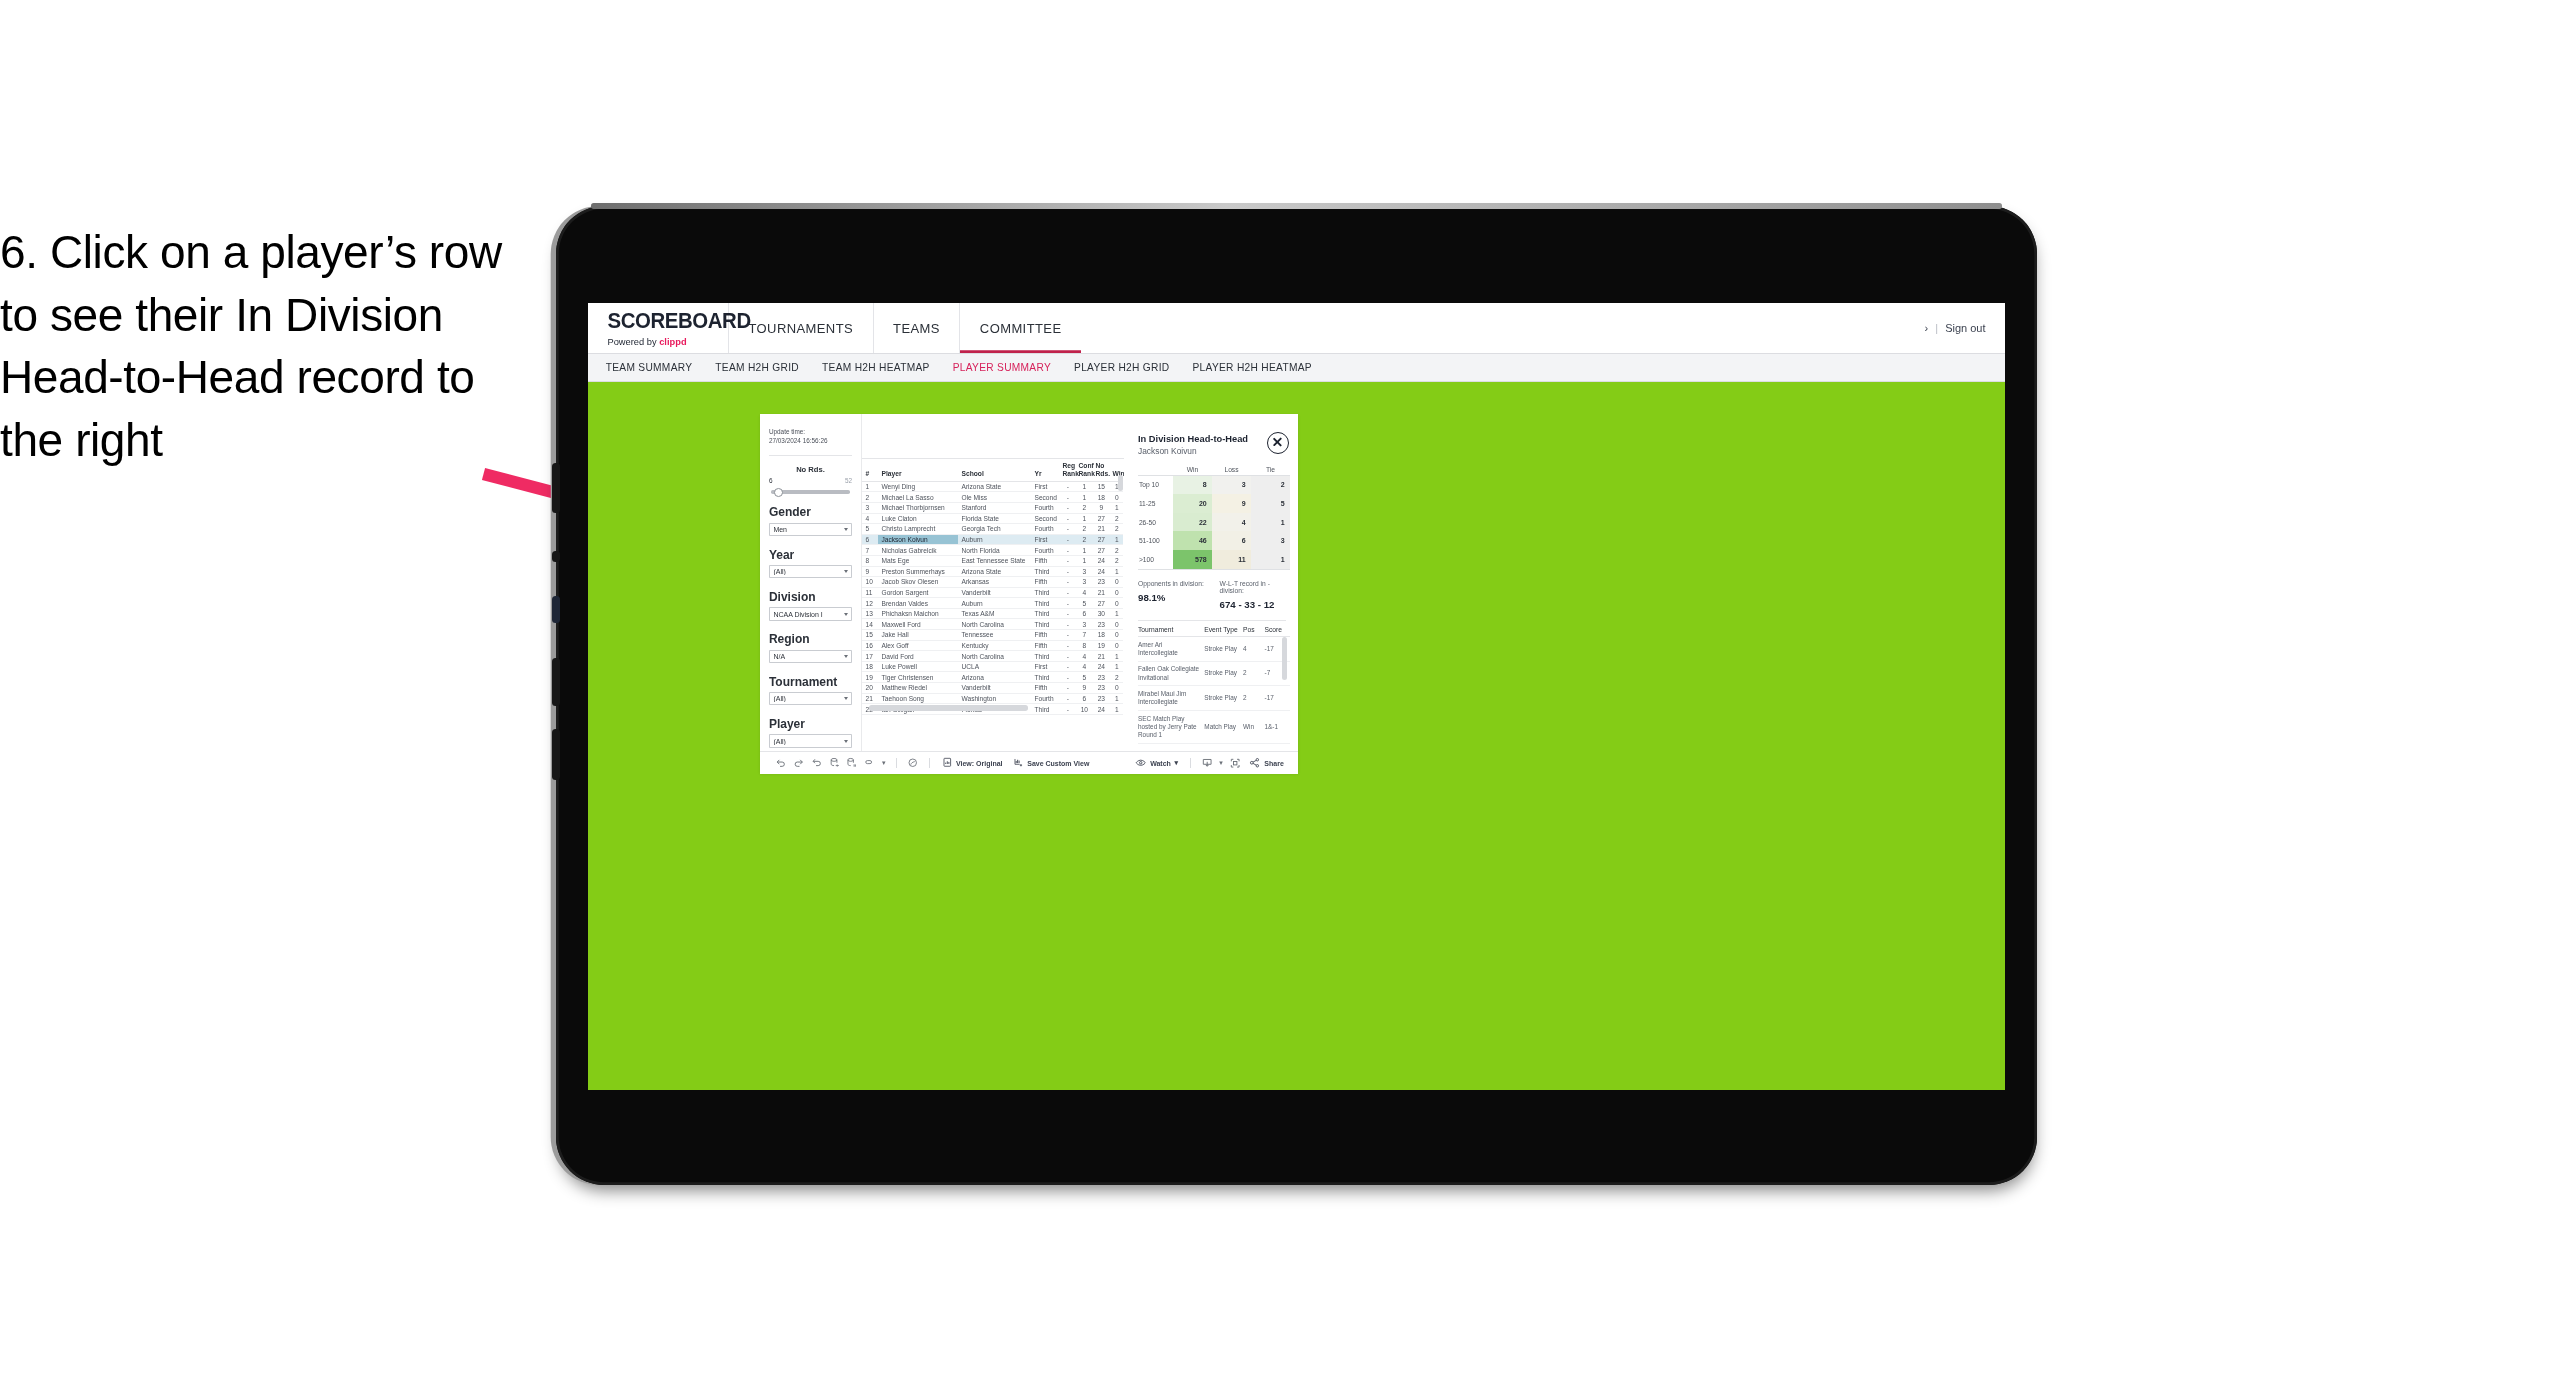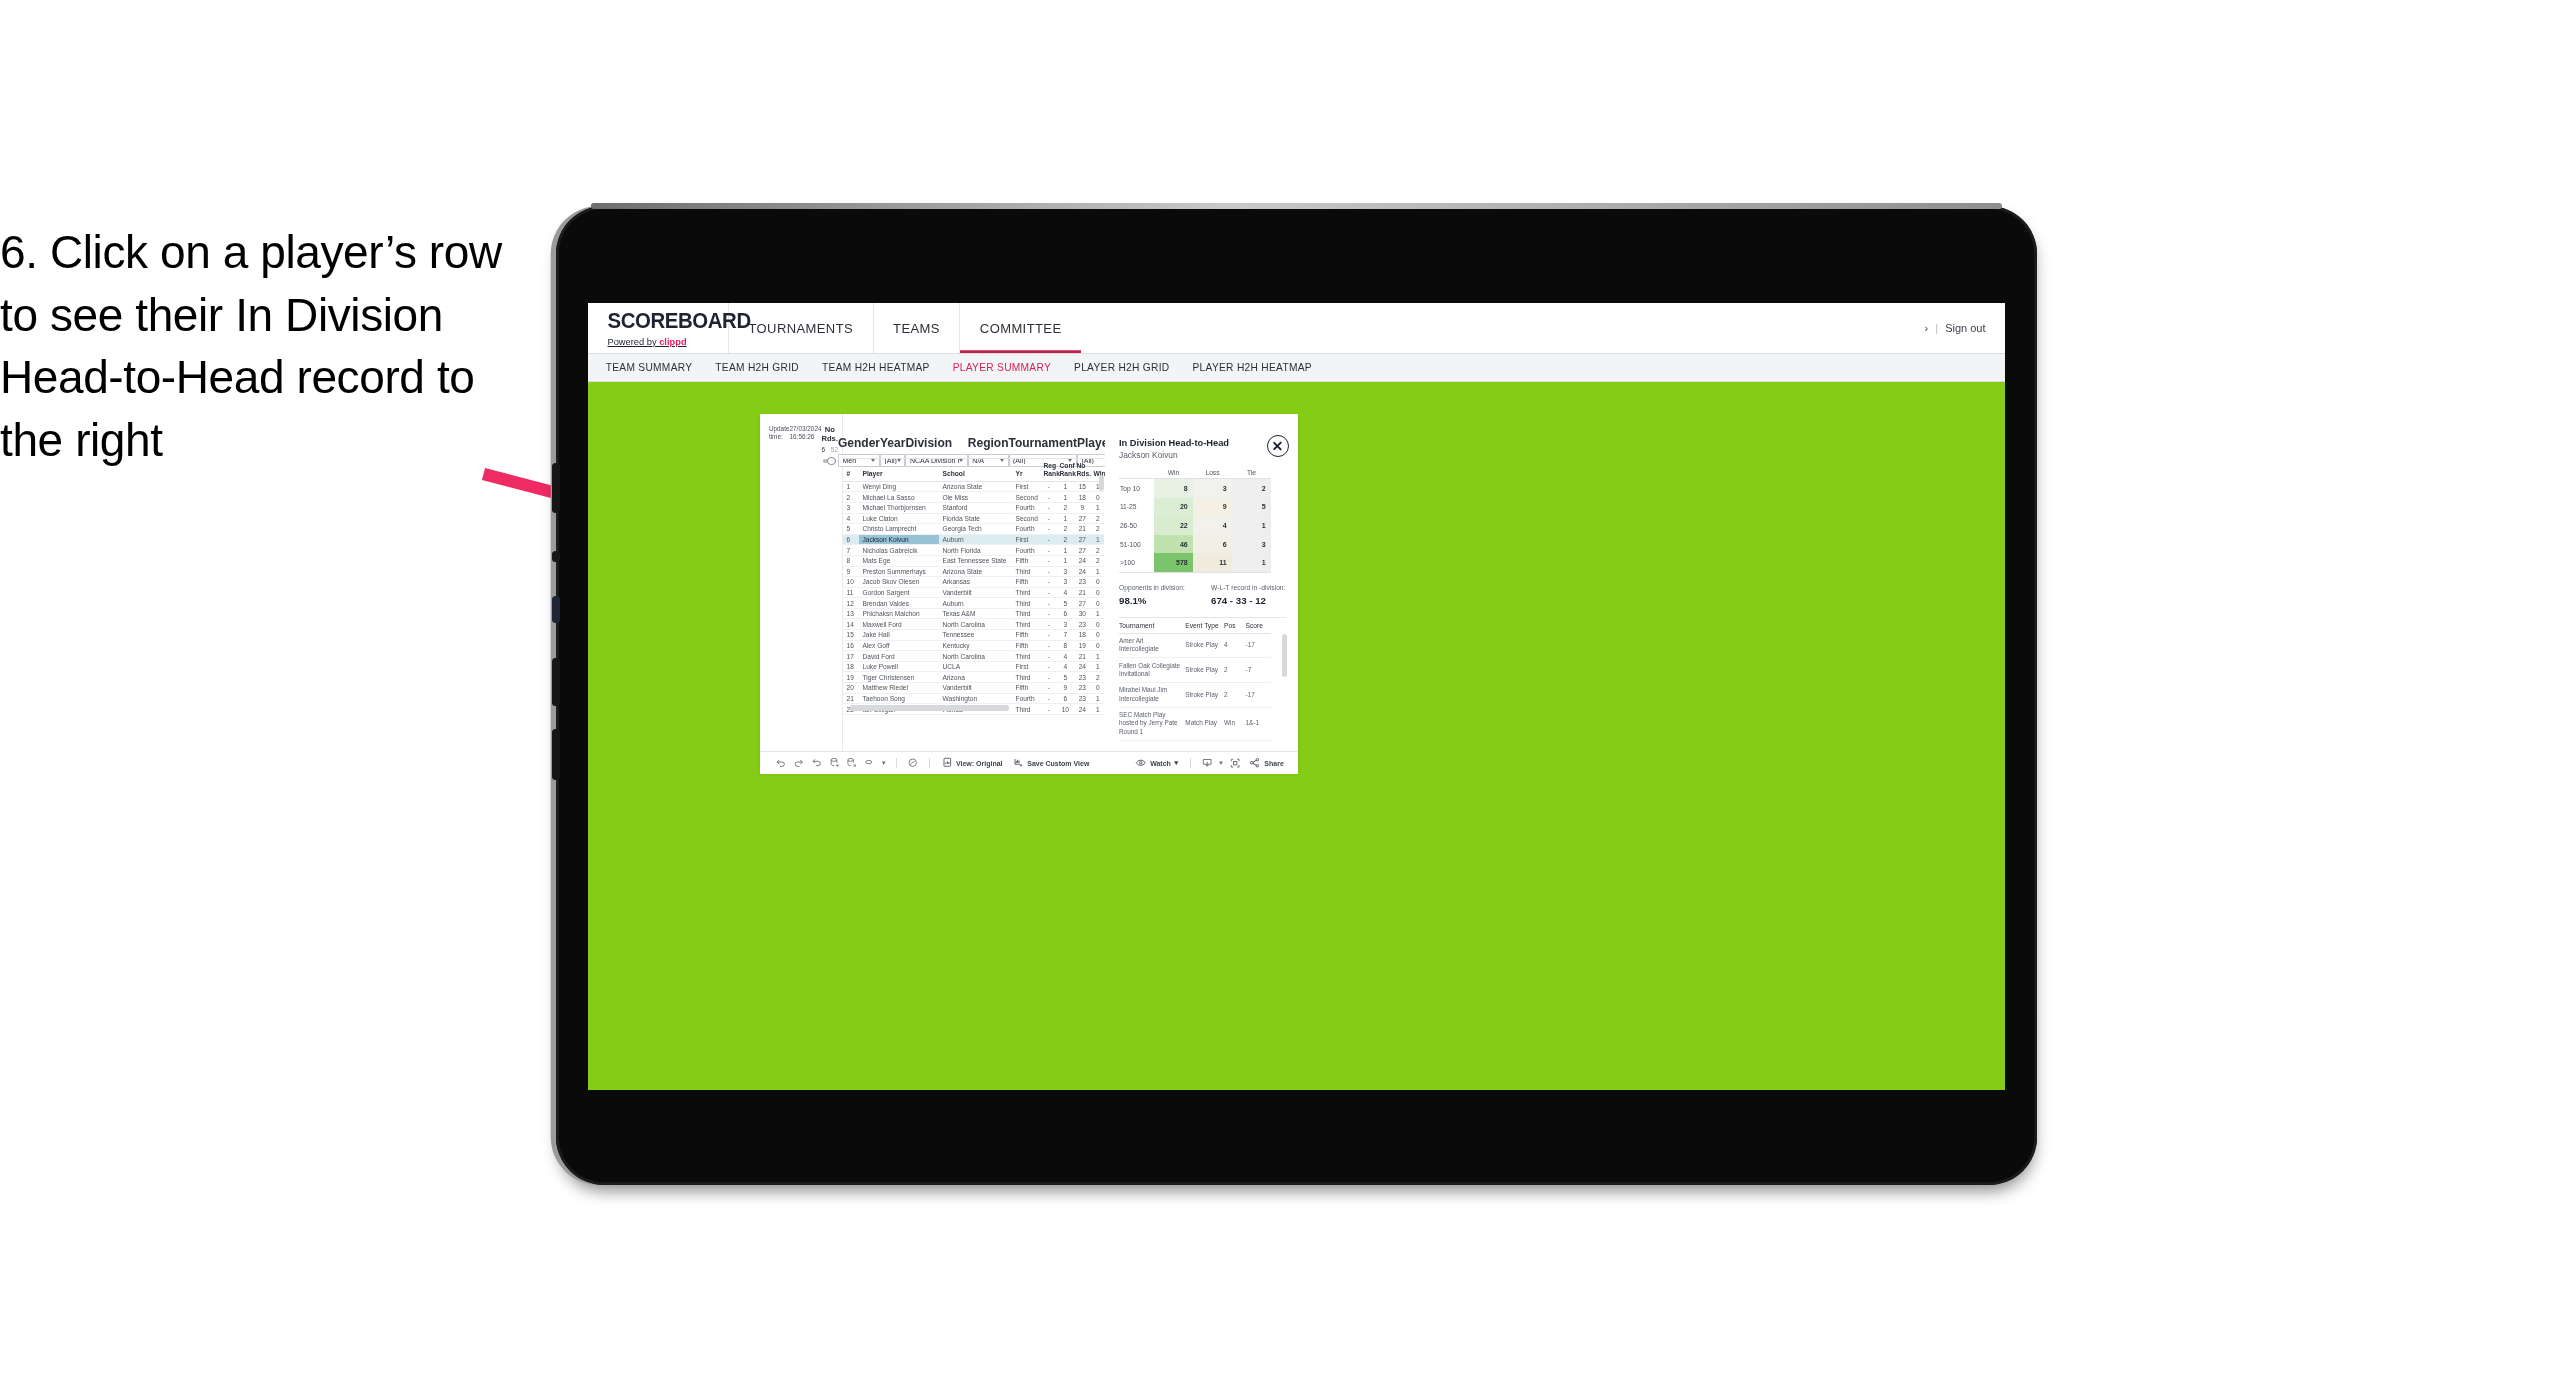--- a/index.html
+++ b/index.html
@@ -58,21 +58,21 @@
   
   #appbar {
     height: 51px; background: #ffffff; display: flex; align-items: stretch;
     border-bottom: 0.9px solid #dcdde1; position: relative;
   }
   #logo-block { width: 140px; display: flex; flex-direction: column; justify-content: center; padding-left: 19.5px; }
   #logo-title {
     font-size: 20.4px; font-weight: bold; letter-spacing: -0.4px; color: #1d2330;
     font-family: "Liberation Sans", sans-serif; transform: scaleY(1.12); transform-origin: left center;
   }
-  #logo-sub { font-size: 9.3px; color: #1d2330; margin-top: 4.4px; text-decoration: underline; }
+  #logo-sub { font-size: 9.3px; color: #1d2330; margin-top: 4.4px; }
   #logo-sub b { color: #e8195c; font-weight: bold; }
 
   .topnav { display: flex; align-items: stretch; }
   .topnav-item {
     display: flex; align-items: center; padding: 0 19.5px;
     font-size: 13px; color: #2b3038; letter-spacing: 0.4px;
     border-left: 0.9px solid #e3e4e8; cursor: pointer;
   }
   .topnav-item.active { box-shadow: inset 0 -2.7px 0 0 #c0224c; }
   #appbar-right {
@@ -95,22 +95,22 @@
   #workbook {
     position: absolute; left: 172px; top: 111px;
     width: 538px; height: 360px; background: #ffffff;
     box-shadow: 0 0.9px 2.7px rgba(0,0,0,.12);
     display: flex; flex-direction: column;
   }
   #wb-body { flex: 1; display: flex; min-height: 0; }
 
   
   #filters {
-    width: 83px; border-right: 0.9px solid #e9eaec; padding: 10.6px 8.9px 0 8.9px;
-    background: #fff; display: flex; flex-direction: row; gap: 0;
+    width: 102px; border-right: 0.9px solid #e9eaec; padding: 10.6px 8.9px 0 8.9px;
+    background: #fff; display: flex; flex-direction: column; gap: 0; justify-content: center;
   }
   .upd-label { font-size: 6.4px; color: #4a4f59; line-height: 1.35; }
   .filt-div { height: 0.9px; background: #e4e5e8; margin: 9.7px 0 8.9px 0; }
   .slider-title { font-size: 7.6px; font-weight: bold; color: #2b3038; text-align: center; }
   .slider-nums { display: flex; justify-content: space-between; font-size: 6.4px; margin-top: 3.5px; }
   .slider-nums .lo { color: #2b3038; } .slider-nums .hi { color: #9aa0aa; }
   .slider-track { position: relative; height: 3.5px; background: #b9bcc2; border-radius: 1.8px; margin: 6.2px 1.8px 0 1.8px; }
   .slider-knob { position: absolute; left: 3.5px; top: -2.7px; width: 8.9px; height: 8.9px; background: #fff;
     border: 1.2px solid #8b9097; border-radius: 4.4px; cursor: pointer; }
 

